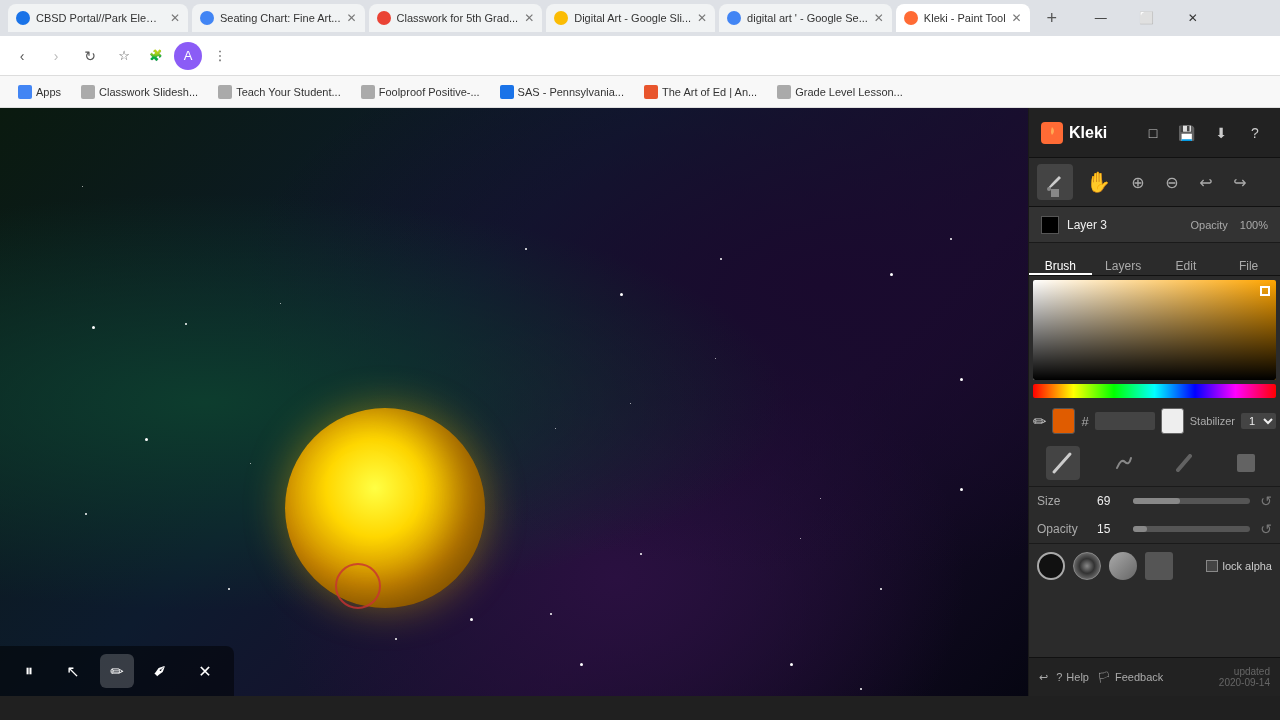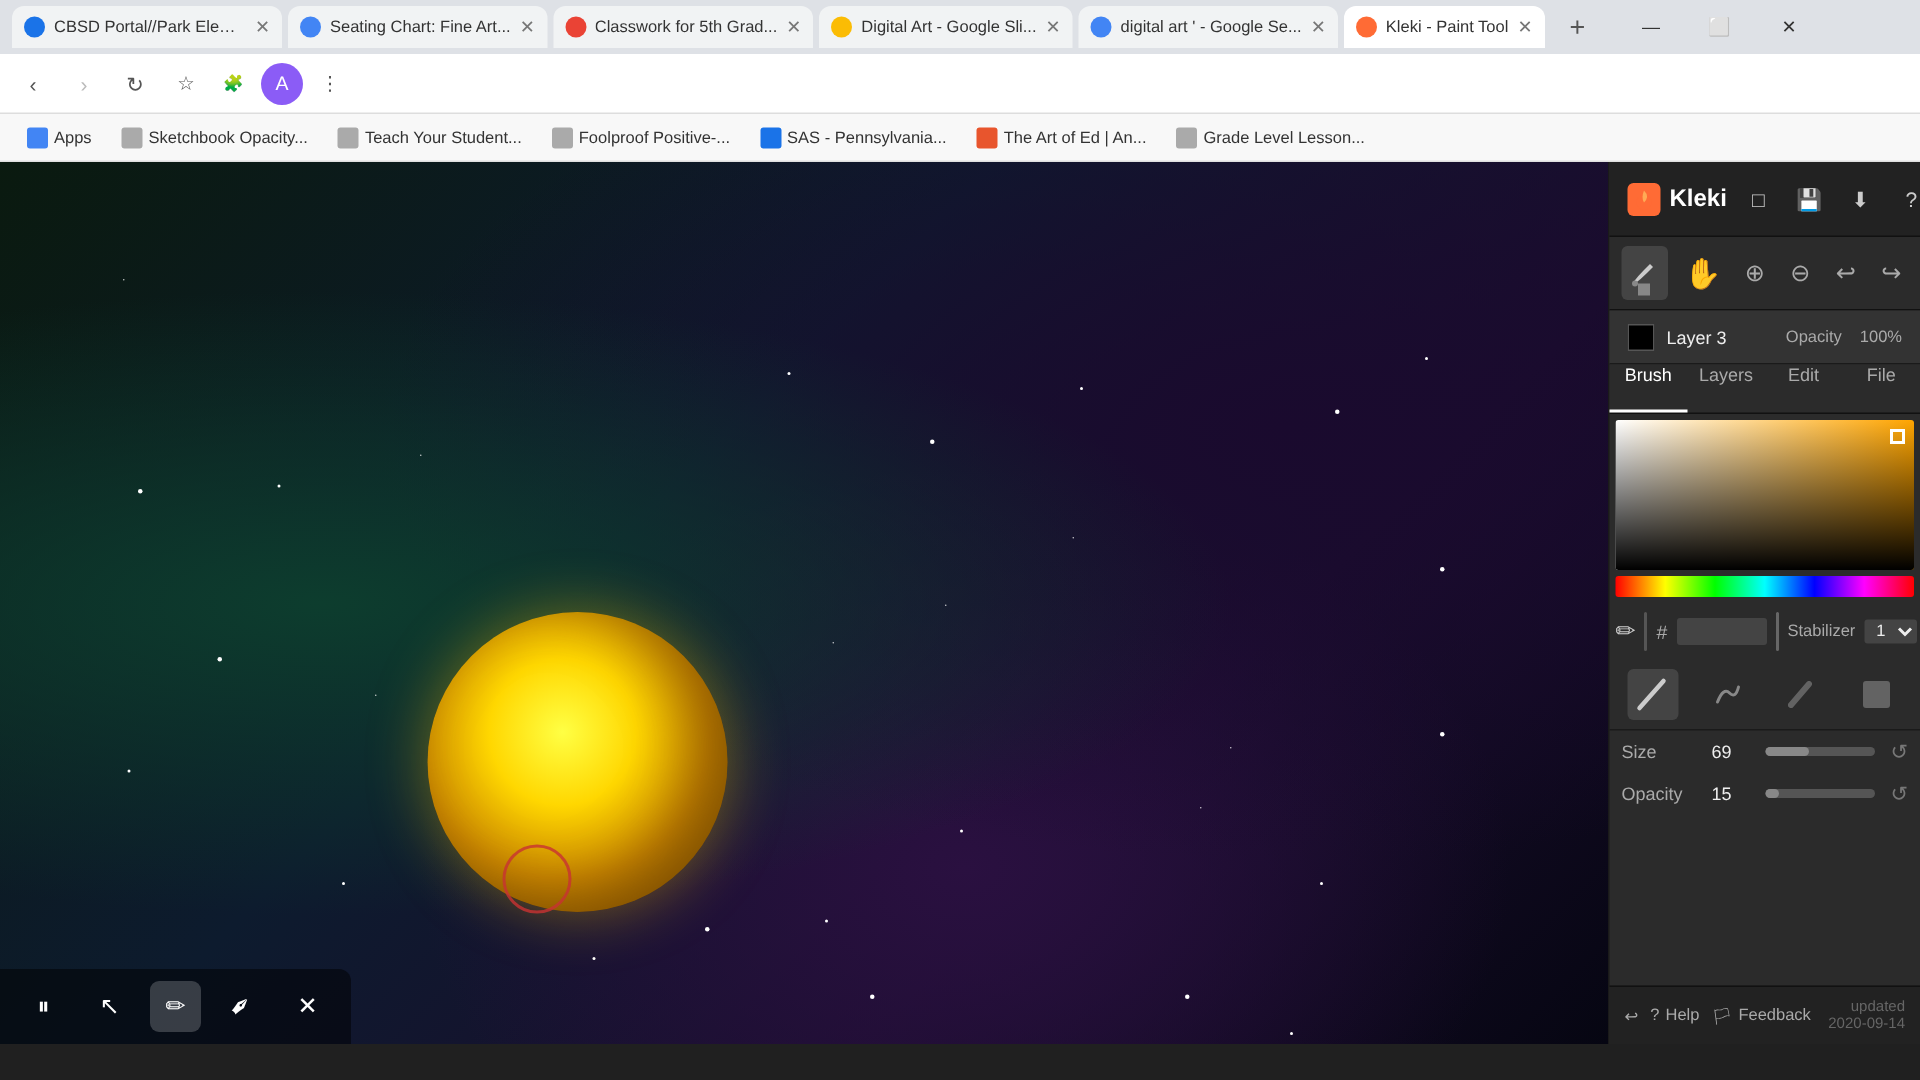--- a/index.html
+++ b/index.html
@@ -38,39 +38,39 @@
     
     .planet { position: absolute; width: 200px; height: 200px; border-radius: 50%; background: radial-gradient(circle at 45% 40%, #ffff44 0%, #ffd700 30%, #cc8800 60%, #8a5500 90%); box-shadow: 0 0 40px rgba(255, 200, 0, 0.4), inset -20px -10px 40px rgba(100, 60, 0, 0.5); left: 285px; top: 300px; }
     .brush-cursor { position: absolute; width: 46px; height: 46px; border: 2px solid rgba(200,50,50,0.8); border-radius: 50%; left: 335px; top: 455px; }
 
     
     .bottom-toolbar { position: absolute; bottom: 0; left: 0; height: 50px; display: flex; align-items: center; padding: 0 12px; gap: 10px; background: rgba(0,0,0,0.5); border-radius: 0 8px 0 0; }
     .toolbar-btn { width: 34px; height: 34px; border-radius: 6px; display: flex; align-items: center; justify-content: center; font-size: 16px; color: white; cursor: pointer; }
     .toolbar-btn.active { background: rgba(255,255,255,0.2); }
 
     
-    .kleki-panel { width: 208px; background: #2b2b2b; display: flex; flex-direction: column; border-left: 1px solid #1a1a1a; }
+    .kleki-panel { width: 252px; background: #2b2b2b; display: flex; flex-direction: column; border-left: 1px solid #1a1a1a; }
 
     
     .panel-header { height: 50px; background: #222; display: flex; align-items: center; padding: 0 12px; gap: 8px; border-bottom: 1px solid #111; }
     .kleki-logo { display: flex; align-items: center; gap: 6px; }
     .kleki-logo-icon { width: 22px; height: 22px; background: #ff6b35; border-radius: 4px; display: flex; align-items: center; justify-content: center; font-size: 11px; color: white; font-weight: bold; }
     .kleki-logo-text { color: white; font-size: 16px; font-weight: bold; }
     .panel-header-icons { margin-left: auto; display: flex; gap: 8px; align-items: center; }
     .panel-icon { width: 26px; height: 26px; display: flex; align-items: center; justify-content: center; color: #ccc; font-size: 14px; cursor: pointer; }
 
     
     .layer-row { height: 36px; background: #333; display: flex; align-items: center; padding: 0 12px; gap: 8px; border-bottom: 1px solid #1a1a1a; }
     .layer-color-box { width: 18px; height: 18px; background: #000; border: 1px solid #555; }
     .layer-name { color: #eee; font-size: 12px; flex: 1; }
     .layer-opacity { color: #aaa; font-size: 11px; margin-left: auto; }
 
     
     .panel-tabs { display: flex; background: #2b2b2b; border-bottom: 1px solid #111; }
-    .panel-tab { flex: 1; height: 32px; display: flex; align-items: flex-start; justify-content: center; font-size: 12px; color: #aaa; cursor: pointer; border-bottom: 2px solid transparent; }
+    .panel-tab { flex: 1; height: 32px; display: flex; align-items: flex-end; justify-content: center; font-size: 12px; color: #aaa; cursor: pointer; border-bottom: 2px solid transparent; }
     .panel-tab.active { color: #fff; border-bottom: 2px solid #fff; }
 
     
     .color-picker-area { padding: 4px; }
 
     
     .rainbow-bar { width: 100%; height: 14px; margin-top: 4px; background: linear-gradient(to right, #f00, #ff0, #0f0, #0ff, #00f, #f0f, #f00); border-radius: 2px; }
 
     
     .color-tools-row { display: flex; align-items: center; padding: 6px 4px; gap: 6px; }
@@ -166,21 +166,21 @@
     </div>
   </div>
 
   <div class="bookmarks-bar">
     <div class="bookmark-item">
       <div class="bm-icon" style="background:#4285f4;"></div>
       <span>Apps</span>
     </div>
     <div class="bookmark-item">
       <div class="bm-icon" style="background:#aaa;"></div>
-      <span>Sketchbook Opacity...</span>
+      <span>Classwork Slidesh...</span>
     </div>
     <div class="bookmark-item">
       <div class="bm-icon" style="background:#aaa;"></div>
       <span>Teach Your Student...</span>
     </div>
     <div class="bookmark-item">
       <div class="bm-icon" style="background:#aaa;"></div>
       <span>Foolproof Positive-...</span>
     </div>
     <div class="bookmark-item">
@@ -371,20 +371,30 @@
 
     <div class="param-row">
       <span class="param-label">Opacity</span>
       <span class="param-value">15</span>
       <div class="param-slider">
         <div class="param-slider-fill" style="width:12%;"></div>
       </div>
       <span class="param-reset">↺</span>
     </div>
 
+    <div class="brush-presets-row">
+      <div class="preset-circle dark" style="background:#111;border:2px solid #aaa;"></div>
+      <div class="preset-circle" style="background: radial-gradient(circle, #888 0%, #333 40%, #666 70%, #444 100%);border:1px solid #888;"></div>
+      <div class="preset-circle" style="background:linear-gradient(135deg,#aaa,#666);"></div>
+      <div class="preset-circle" style="border-radius:3px;background:#555;"></div>
+      <div class="lock-alpha-check">
+        <div class="checkbox"></div>
+        <span>lock alpha</span>
+      </div>
+    </div>
 
     <div class="panel-bottom" style="margin-top:auto;">
       <div class="panel-bottom-btn">↩</div>
       <div class="panel-bottom-btn">
         <span>?</span>
         <span>Help</span>
       </div>
       <div class="panel-bottom-btn">
         <span>🏳</span>
         <span>Feedback</span>

